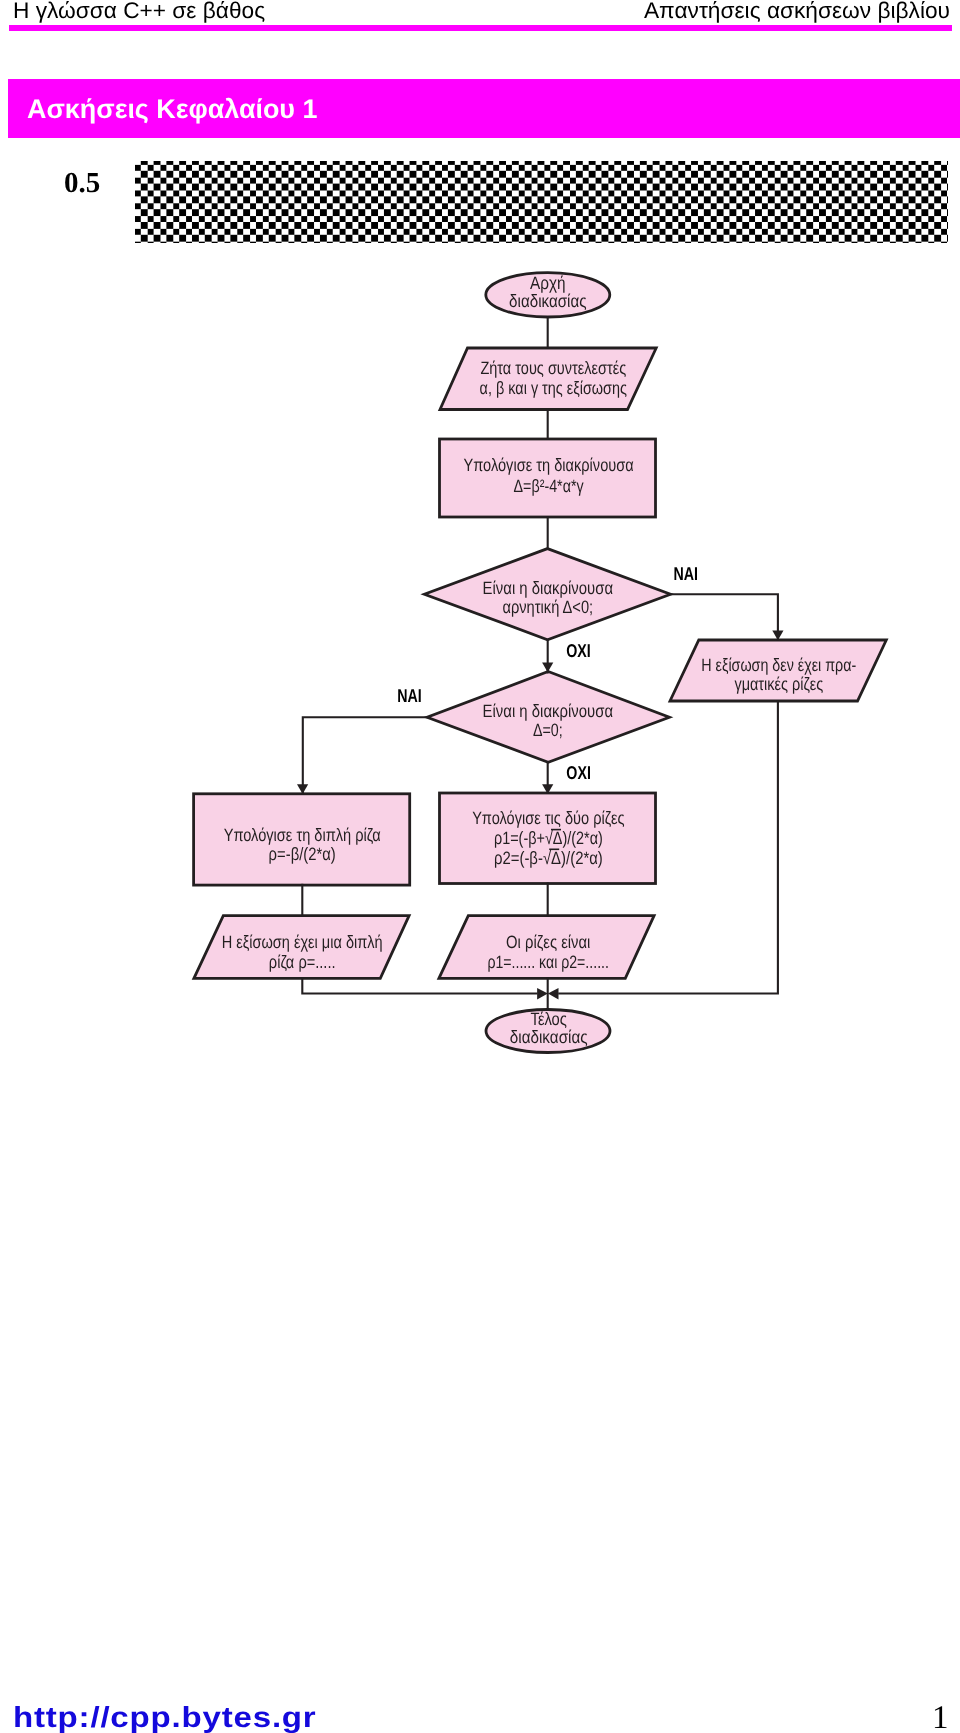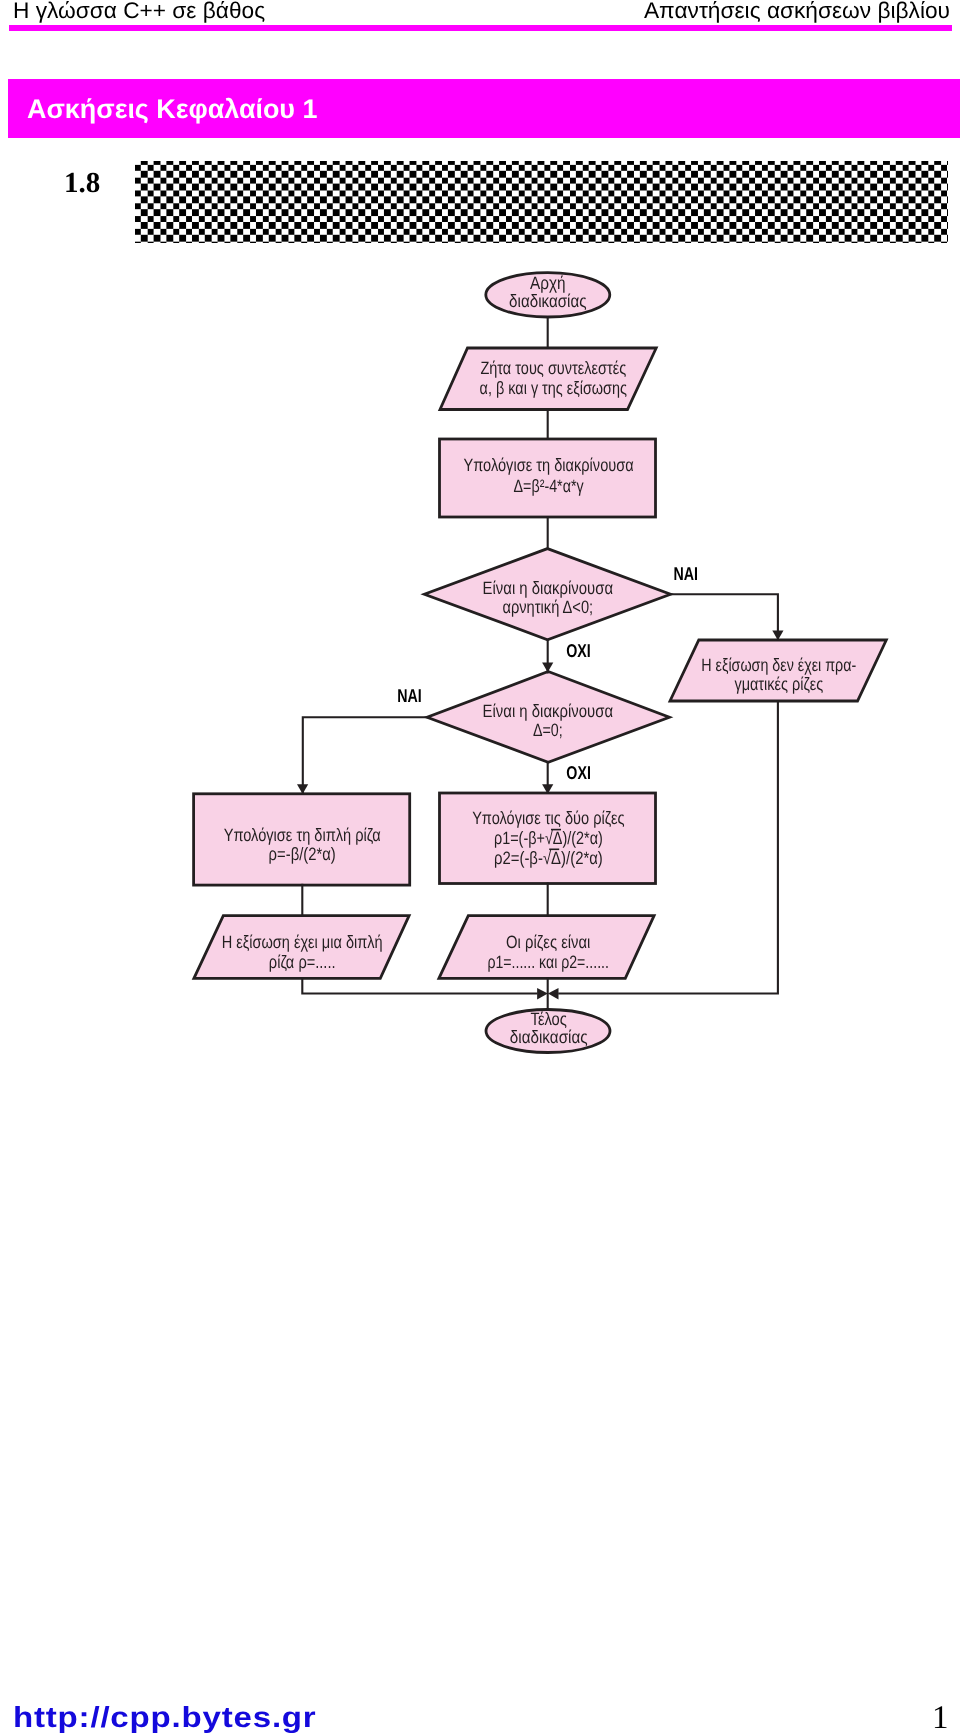--- a/index.html
+++ b/index.html
@@ -24,21 +24,21 @@
 </head>
 <body>
 
 <div class="page">
   <div class="hdr-left">Η γλώσσα C++ σε βάθος</div>
   <div class="hdr-right">Απαντήσεις ασκήσεων βιβλίου</div>
   <div class="hdr-rule"></div>
   <div class="title-bar">
       <span>Ασκήσεις Κεφαλαίου 1</span>
     </div>
-  <div class="secnum">1.8</div>
+  <div class="secnum">0.5</div>
   <div class="checker">
       <i></i>
     </div>
 
   <svg class="flow" width="960" height="1100" viewBox="0 0 960 1100" xmlns="http://www.w3.org/2000/svg">
     <g class="nodes" stroke="#231f20" stroke-width="2.8" fill="#f9d2e6">
       <ellipse cx="547.8" cy="294.8" rx="62" ry="22.2"></ellipse>
       <polygon points="467.5,348 656.2,348 627.5,409.5 440,409.5"></polygon>
       <rect x="439.5" y="439" width="216" height="78"></rect>
       <polygon points="547.5,548.6 670.5,594.2 547.5,639.7 424.4,594.2"></polygon>

